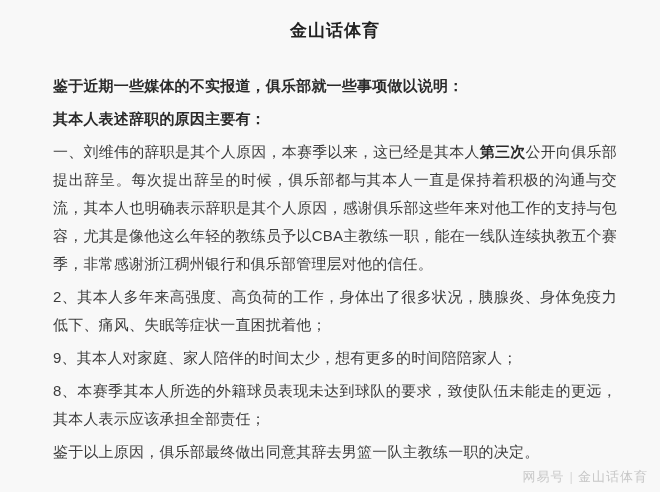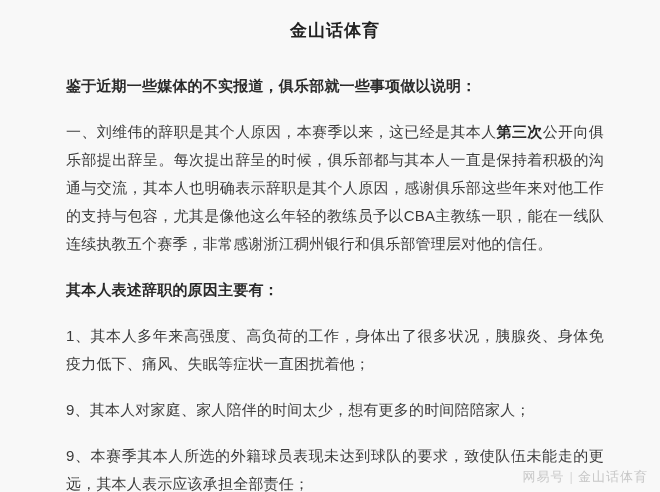--- a/index.html
+++ b/index.html
@@ -25,21 +25,21 @@
     margin: 4px 0 0 0;
     height: 22px;
     line-height: 22px;
     font-size: 17px;
     font-weight: 700;
     text-align: center;
     color: #222222;
     letter-spacing: 1px;
   }
   .body-text {
-    margin: 18px;
+    margin: 5px;
     font-size: 15px;
     line-height: 28px;
     color: #3c3c3c;
     text-align: justify;
     letter-spacing: 0.2px;
   }
   .intro-line {
     margin-top: 30px;
   }
   .emph {
@@ -73,29 +73,30 @@
 </style>
 </head>
 <body>
 
 <div class="doc">
 
   <h1 class="doc-title">金山话体育</h1>
 
   <p class="body-text intro-line emph">鉴于近期一些媒体的不实报道，俱乐部就一些事项做以说明：</p>
 
+  <p class="body-text emph">其本人表述辞职的原因主要有：</p>
+
   <p class="body-text"><span>一、刘维伟的辞职是其个人原因，本赛季以来，这已经是其本人</span><span class="emph">第三次</span><span>公开向俱乐部提出辞呈。每次提出辞呈的时候，俱乐部都与其本人一直是保持着积极的沟通与交流，其本人也明确表示辞职是其个人原因，感谢俱乐部这些年来对他工作的支持与包容，尤其是像他这么年轻的教练员予以CBA主教练一职，能在一线队连续执教五个赛季，非常感谢浙江稠州银行和俱乐部管理层对他的信任。</span></p>
 
-  <p class="body-text emph">其本人表述辞职的原因主要有：</p>
-
-  <p class="body-text">1、其本人多年来高强度、高负荷的工作，身体出了很多状况，胰腺炎、身体免疫力低下、痛风、失眠等症状一直困扰着他；</p>
+  <p class="body-text">2、其本人多年来高强度、高负荷的工作，身体出了很多状况，胰腺炎、身体免疫力低下、痛风、失眠等症状一直困扰着他；</p>
 
   <p class="body-text">9、其本人对家庭、家人陪伴的时间太少，想有更多的时间陪陪家人；</p>
 
-  <p class="body-text">9、本赛季其本人所选的外籍球员表现未达到球队的要求，致使队伍未能走的更远，其本人表示应该承担全部责任；</p>
+  <p class="body-text">8、本赛季其本人所选的外籍球员表现未达到球队的要求，致使队伍未能走的更远，其本人表示应该承担全部责任；</p>
 
 
+  <p class="body-text">鉴于以上原因，俱乐部最终做出同意其辞去男篮一队主教练一职的决定。</p>
 
   <div class="watermark">
     <span class="brand">网易号</span><span class="sep">|</span><span class="account">金山话体育</span>
   </div>
 
 </div>
 
 </body></html>

